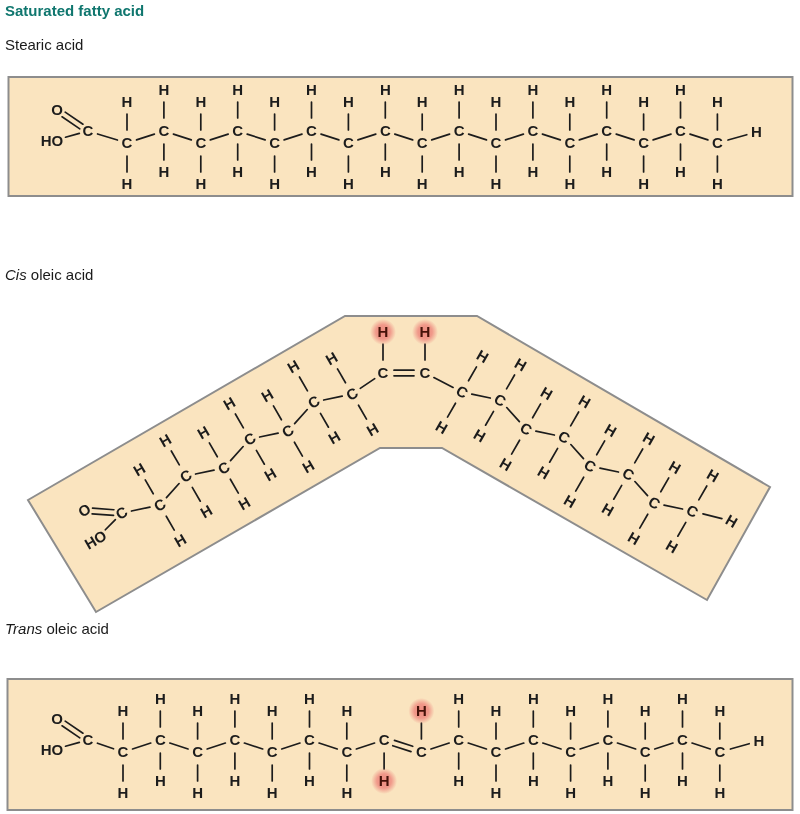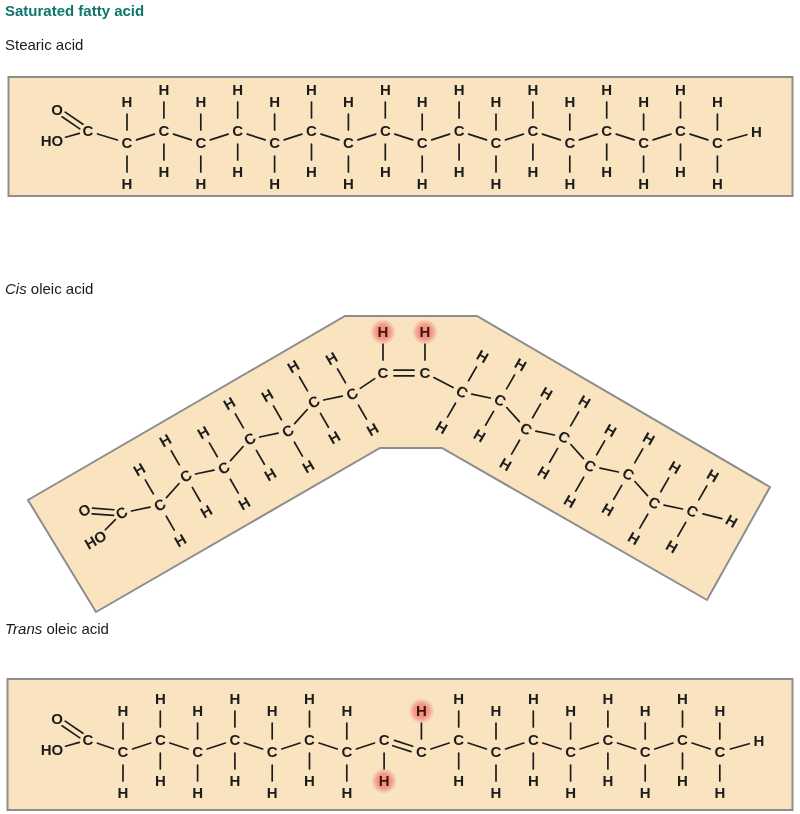--- a/index.html
+++ b/index.html
@@ -131,21 +131,21 @@
         <line x1="62.05297471743201" y1="40.80495749472345" x2="79.8062756696187" y2="52.831387172011205" stroke="#1C1C1C" stroke-width="1.7" stroke-linecap="round"></line>
         <line x1="65.1937243303813" y1="36.168612827988795" x2="82.94702528256799" y2="48.19504250527655" stroke="#1C1C1C" stroke-width="1.7" stroke-linecap="round"></line>
         <text x="52" y="70.2" text-anchor="middle" font-size="15" font-weight="700" fill="#1C1C1C">HO</text>
         <line x1="65.48925073481917" y1="61.252985906994674" x2="79.32833881333053" y2="57.40879477407485" stroke="#1C1C1C" stroke-width="1.7" stroke-linecap="round"></line>
         <line x1="727.9869464358504" y1="64.01393818476014" x2="746.7755032401359" y2="58.714601650218064" stroke="#1C1C1C" stroke-width="1.7" stroke-linecap="round"></line>
         <text x="756.4" y="61.2" text-anchor="middle" font-size="15" font-weight="700" fill="#1C1C1C">H</text>
       </svg>
   </div>
 
 
-  <p class="mol-label" style="top:280px"><em>Cis</em><span> oleic acid</span></p>
+  <p class="mol-label" style="top:266px"><em>Cis</em><span> oleic acid</span></p>
 
   <div class="diagram" style="top:300px;height:320px">
     <svg id="svg-cis" width="800" height="320">
         <defs>
           <radialGradient id="hl-cis">
             <stop offset="0%" stop-color="#EE8B80" stop-opacity="1"></stop>
             <stop offset="55%" stop-color="#EE8B80" stop-opacity="0.85"></stop>
             <stop offset="100%" stop-color="#EE8B80" stop-opacity="0"></stop>
           </radialGradient>
         </defs>

